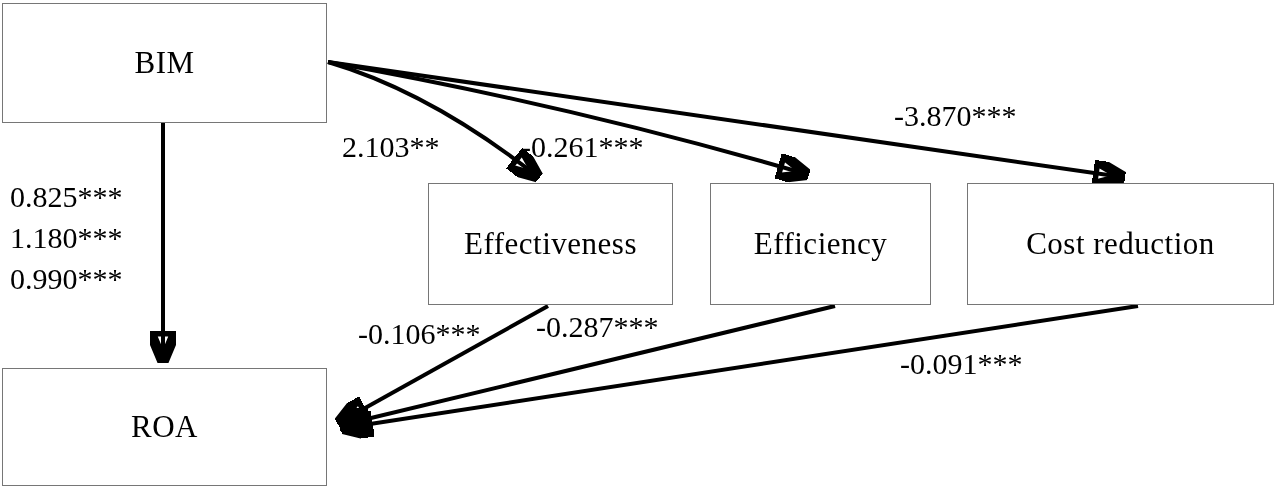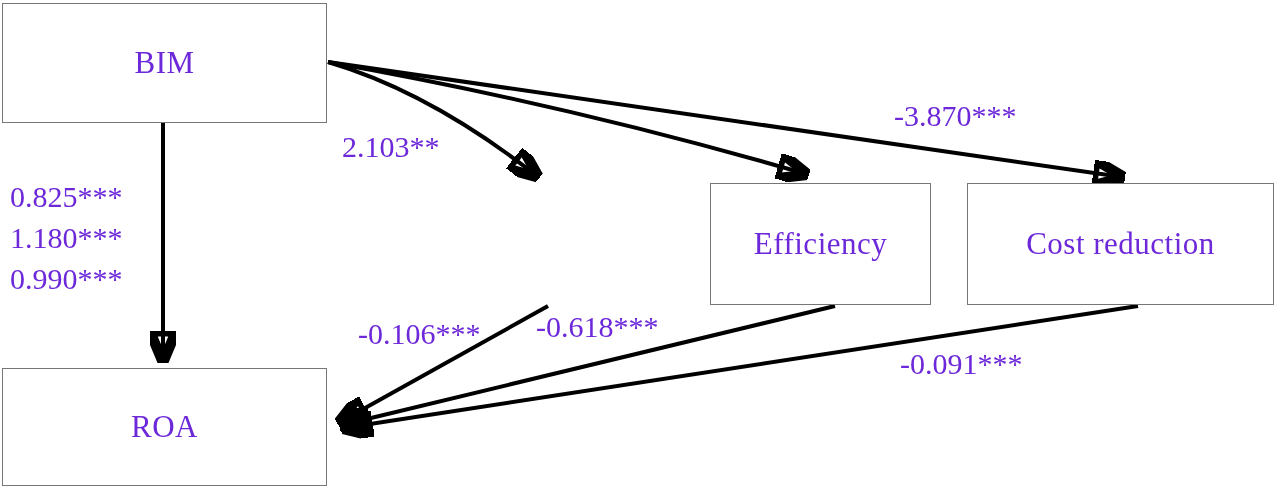--- a/index.html
+++ b/index.html
@@ -1,21 +1,21 @@
 <!DOCTYPE html>
 <html><head>
 <meta charset="utf-8">
 <style>
   html,body{margin:0;padding:0;background:#ffffff;}
   #stage{
     position:relative;
     width:1280px;height:491px;
     background:#ffffff;
     font-family:"Liberation Serif","DejaVu Serif",serif;
-    color:#6d28d9;
+    color:#000000;
     overflow:hidden;
   }
   .node{
     position:absolute;
     background:#ffffff;
     border:1.5px solid #767676;
     display:flex;align-items:center;justify-content:center;
     box-sizing:border-box;
     font-size:31px;
     letter-spacing:0.5px;
@@ -67,40 +67,44 @@
     <path d="M328,62 Q570,105 806,174" marker-end="url(#ah)"></path>
     <path d="M328,62 L1122,177" marker-end="url(#ah)"></path>
     <path d="M548,306 L340,422" marker-end="url(#ah)"></path>
     <path d="M835,306 L342,425" marker-end="url(#ah)"></path>
     <path d="M1138,306 L344,428" marker-end="url(#ah)"></path>
   </svg>
 
   <div class="node" id="node-bim">
     <span>BIM</span>
   </div>
+  <div class="node" id="node-effectiveness">
+    <span>Effectiveness</span>
+  </div>
   <div class="node" id="node-efficiency">
     <span>Efficiency</span>
   </div>
   <div class="node" id="node-cost">
     <span>Cost reduction</span>
   </div>
   <div class="node" id="node-roa">
     <span>ROA</span>
   </div>
 
   <div class="edge-label" id="lbl-direct">
     <span>0.825***</span>
     <span>1.180***</span>
     <span>0.990***</span>
   </div>
 
   <div class="edge-label" id="lbl-effectiveness">2.103**</div>
 
+  <div class="edge-label" id="lbl-efficiency">-0.261***</div>
 
   <div class="edge-label" id="lbl-cost">-3.870***</div>
 
   <div class="edge-label" id="lbl-eff-roa">-0.106***</div>
 
-  <div class="edge-label" id="lbl-effi-roa">-0.618***</div>
+  <div class="edge-label" id="lbl-effi-roa">-0.287***</div>
 
   <div class="edge-label" id="lbl-cost-roa">-0.091***</div>
 
 </div>
 
 </body></html>

